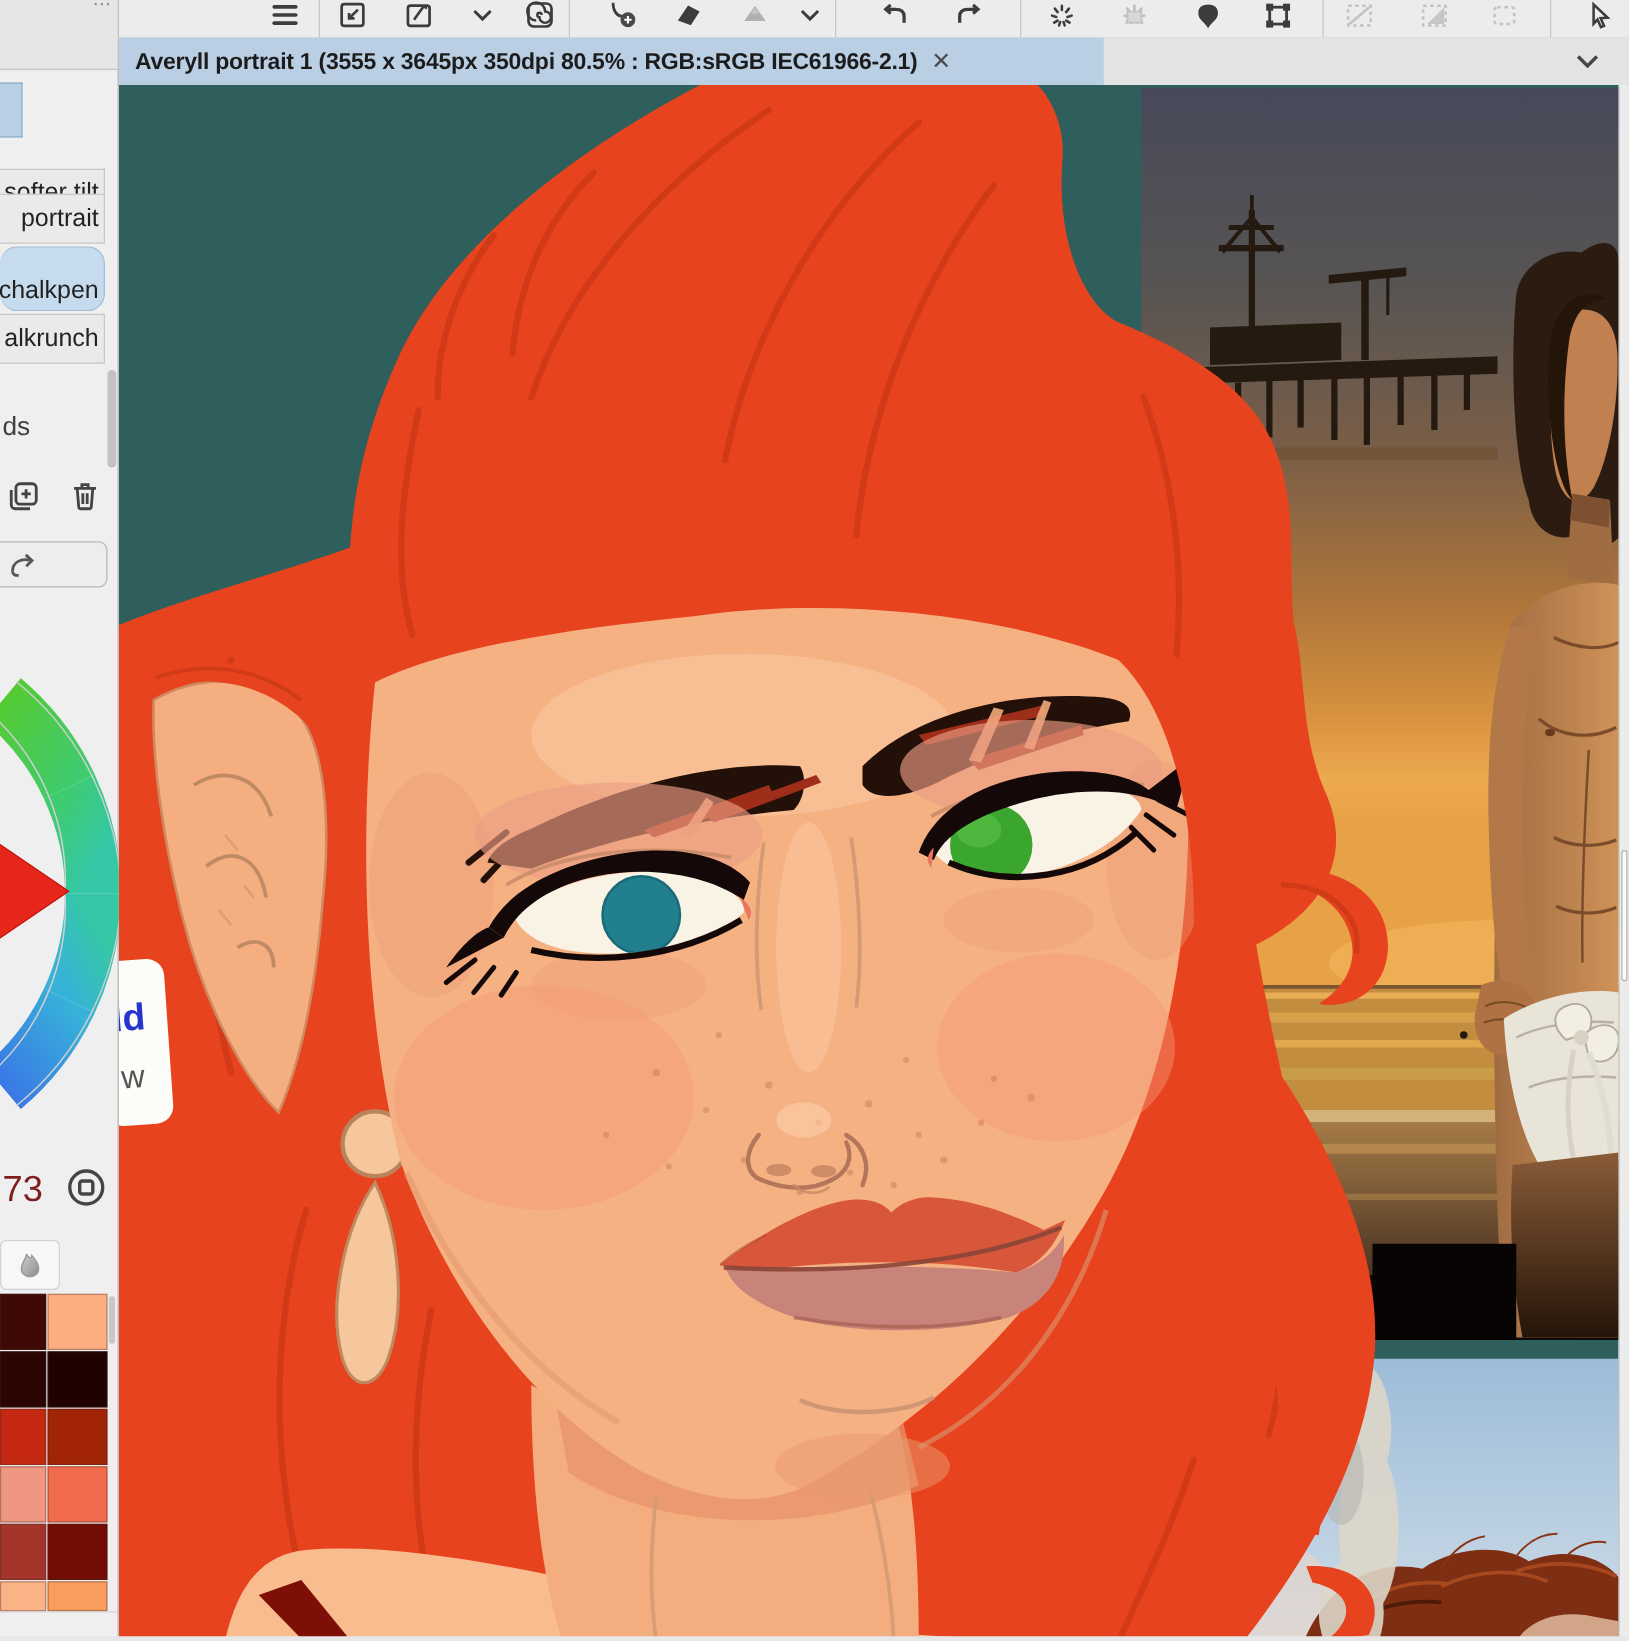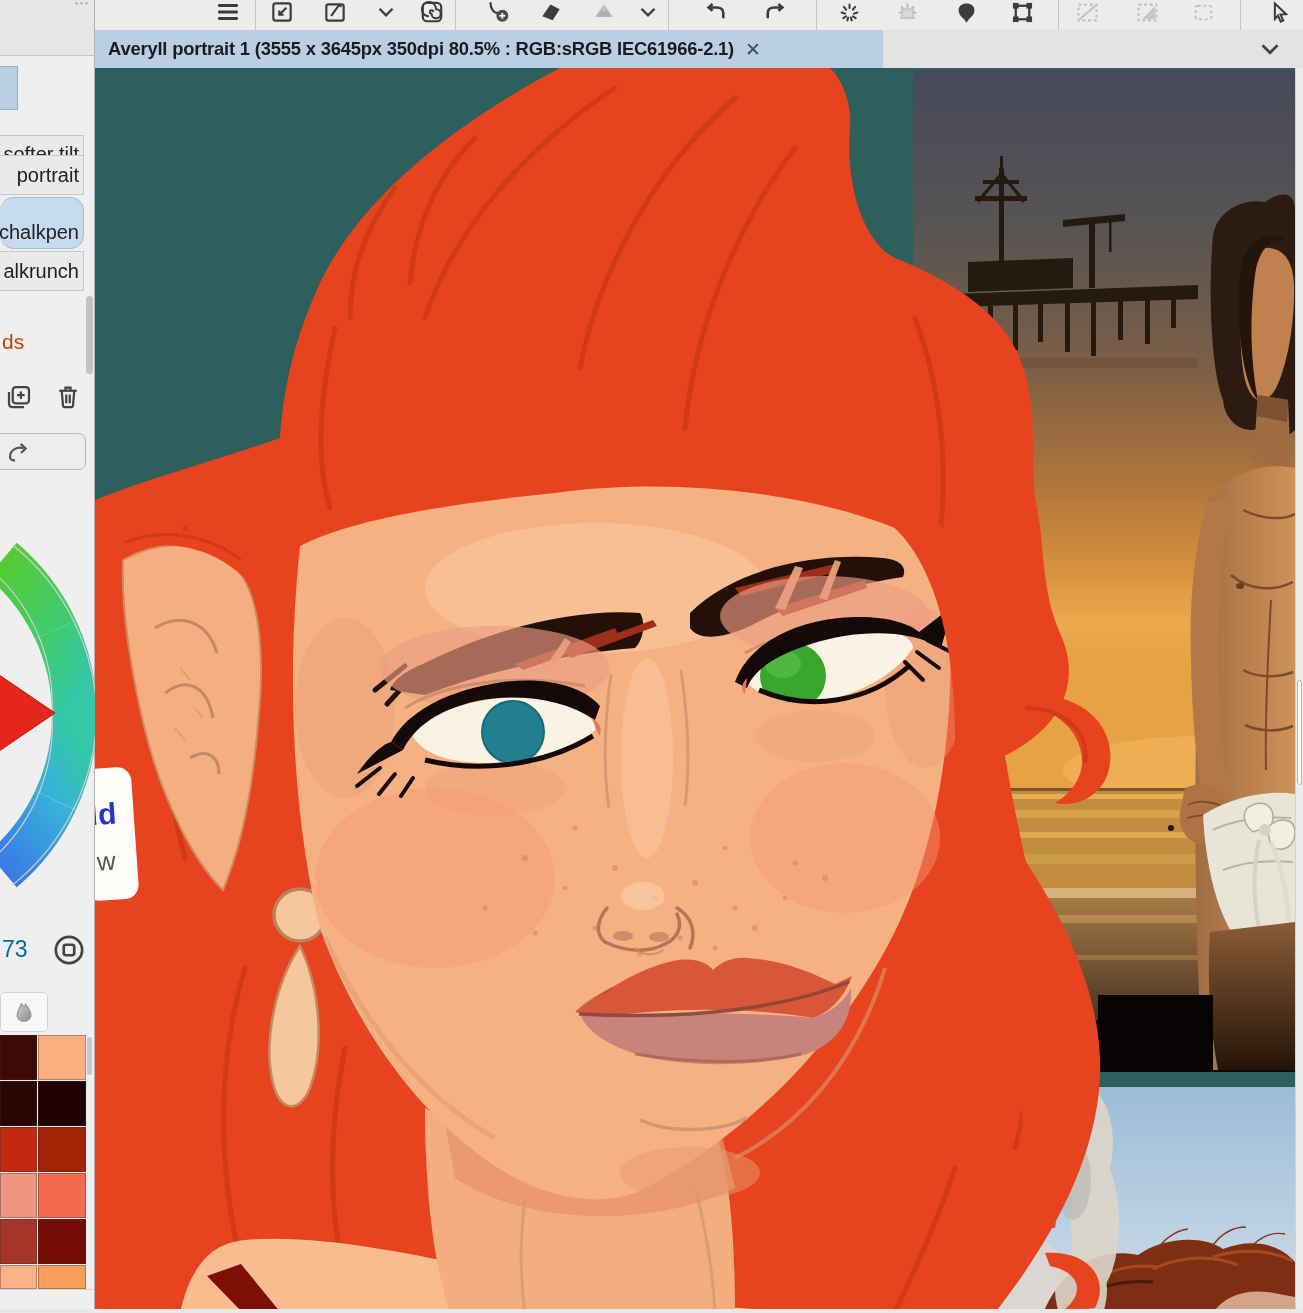--- a/index.html
+++ b/index.html
@@ -15,24 +15,24 @@
   #activetab .cls{margin-left:11px;font-size:19px;color:#4a4a4a;font-weight:normal;}
   #tabchevron{position:absolute;right:18px;top:4px;}
   
   #sidebar{position:absolute;left:0;top:0;width:95px;height:1313px;background:#efefef;border-right:1px solid #b3b3b3;box-sizing:border-box;}
   #sb-top{position:absolute;left:0;top:0;width:94px;height:55px;background:#e6e6e6;border-bottom:1px solid #c4c4c4;}
   #sb-dots{position:absolute;right:4px;top:-6px;color:#8a8a8a;font-size:15px;letter-spacing:1px;}
   #sb-bluetile{position:absolute;left:0;top:66px;width:17px;height:42px;background:#b9cfe3;border:1px solid #8fb0cc;border-left:none;}
   .brush{position:absolute;left:0;width:84px;background:#eaeaea;border:1px solid #c8c8c8;border-left:none;box-sizing:border-box;display:flex;align-items:center;justify-content:flex-end;overflow:hidden;padding-right:4px;font-size:20px;color:#222;white-space:nowrap;}
   .brush.sel{background:#c6dbee;border-color:#9fbed8;}
   #sb-scroll1{position:absolute;left:86px;top:296px;width:7px;height:78px;background:#c2c2c2;border-radius:4px;}
-  #sb-ds{position:absolute;left:2px;top:330px;font-size:21px;color:#c2410c;}
+  #sb-ds{position:absolute;left:2px;top:330px;font-size:21px;color:#404040;}
   .sb-ico{position:absolute;width:30px;height:30px;}
   #sb-flipbtn{position:absolute;left:-14px;top:433px;width:100px;height:37px;background:#ededed;border:1px solid #b8b8b8;border-radius:7px;box-sizing:border-box;display:flex;align-items:center;padding-left:18px;}
-  #sb-num{position:absolute;left:2px;top:936px;font-size:23px;color:#0369a1;}
+  #sb-num{position:absolute;left:2px;top:936px;font-size:29px;color:#7f1d1d;}
   #sb-frame{position:absolute;left:52px;top:933px;width:34px;height:34px;}
   #sb-flame{position:absolute;left:0;top:992px;width:48px;height:40px;background:#f7f7f7;border:1px solid #d2d2d2;border-radius:5px;box-sizing:border-box;display:flex;align-items:center;justify-content:center;}
   #wheel{position:absolute;left:0;top:455px;width:95px;height:520px;}
   #palette{position:absolute;left:0;top:1035px;width:86px;}
   .sw{position:absolute;border:0.5px solid rgba(60,40,40,.35);box-sizing:border-box;}
   #pal-scroll{position:absolute;left:87px;top:1037px;width:5px;height:38px;background:#c8c8c8;border-radius:3px;}
   #sb-botline{position:absolute;left:0;top:1289px;width:94px;height:1px;background:#d5d5d5;}
   
   #canvas{position:absolute;left:95px;top:68px;width:1200px;height:1245px;}
   #toast{position:absolute;left:618px;top:86px;width:161px;height:51px;background:rgba(86,58,48,.62);border-radius:9px;display:flex;align-items:center;justify-content:center;color:#fff;font-size:29px;letter-spacing:.5px;}

